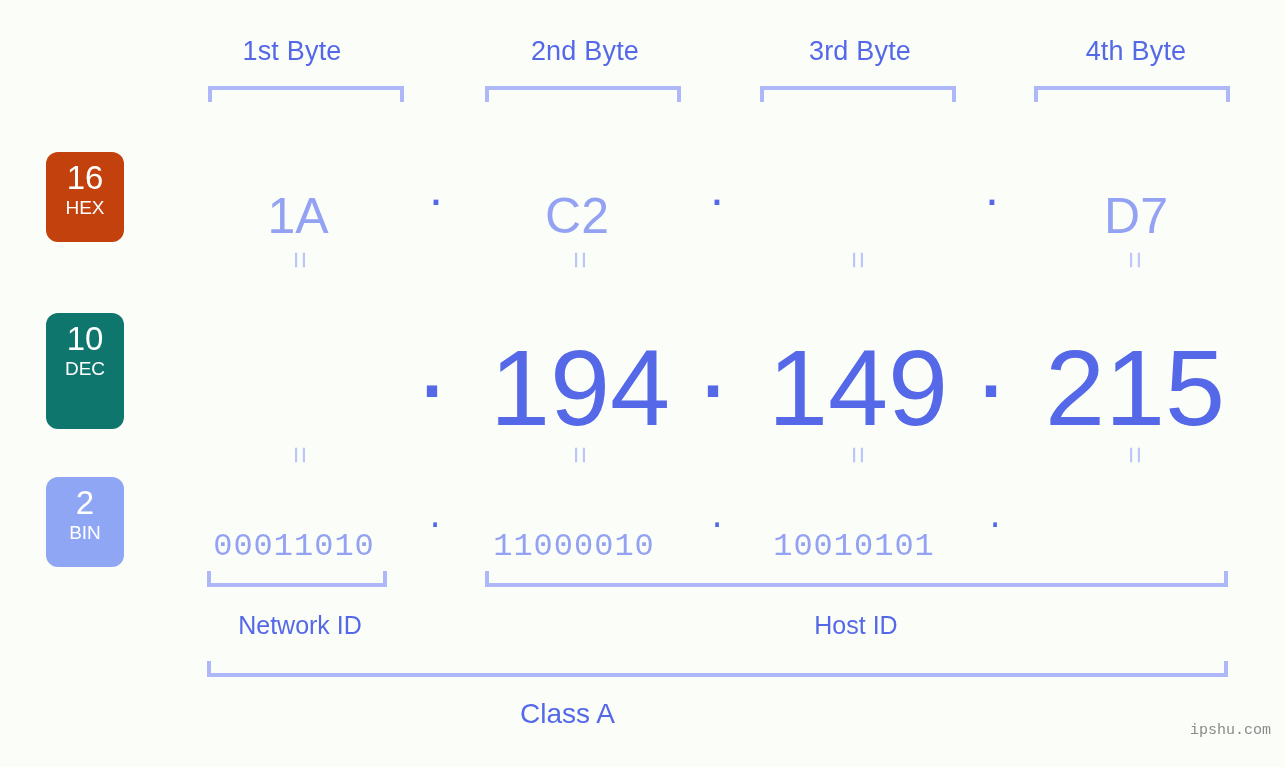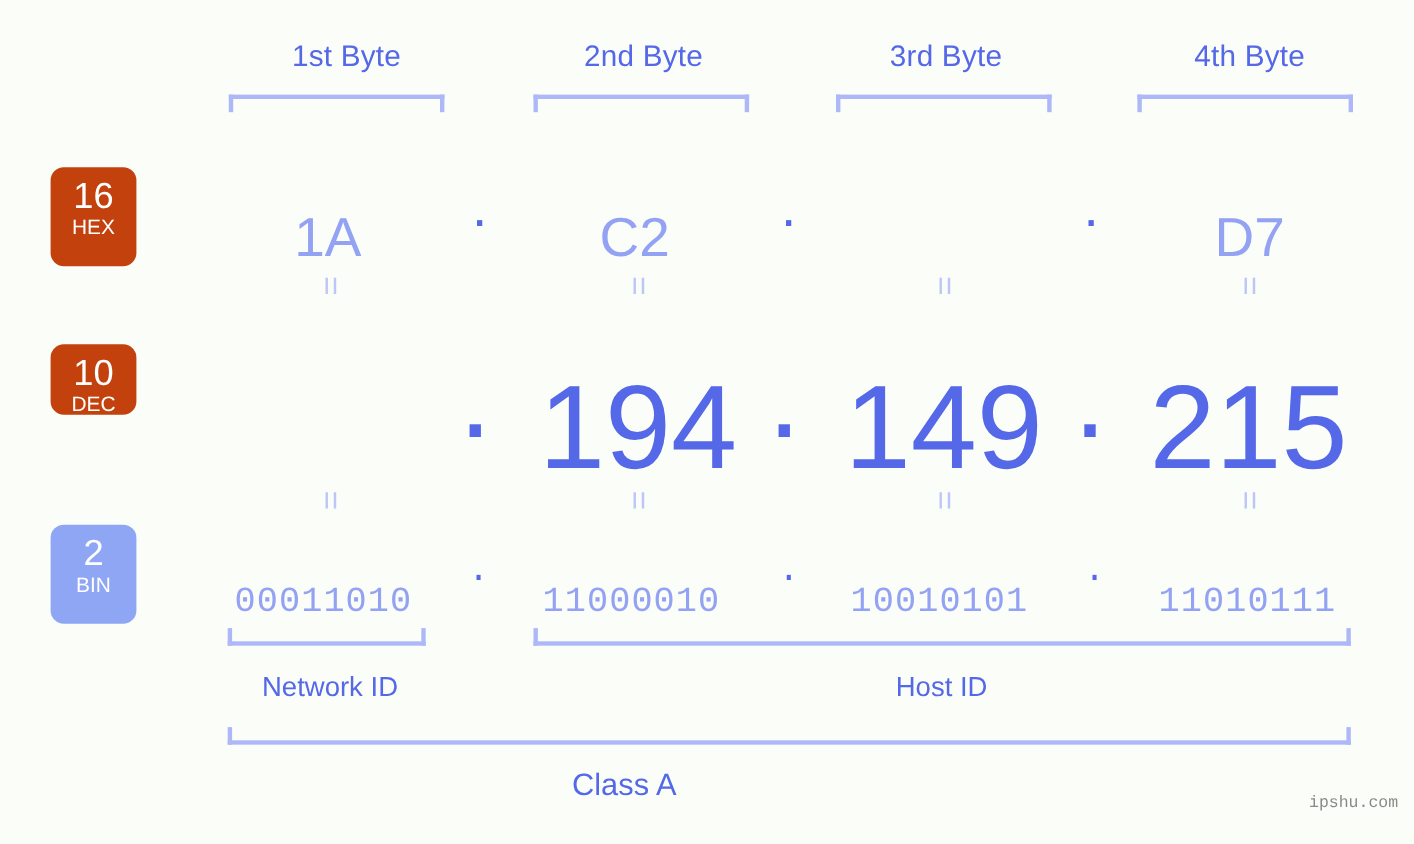--- a/index.html
+++ b/index.html
@@ -72,21 +72,21 @@
     line-height: 36px;
     font-weight: 400;
   }
   .badge .nm {
     display: block;
     font-size: 19px;
     line-height: 23px;
     font-weight: 400;
   }
   .badge-hex { top: 152px;  height: 90px; background: #c2410c; }
-  .badge-dec { top: 313px;  height: 64px; background: #c2410c; }
+  .badge-dec { top: 313px;  height: 116px; background: #0f766e; }
   .badge-bin { top: 477px;  height: 90px; background: #8fa6f5; }
 
   
   .cell {
     position: absolute;
     width: 280px;
     text-align: center;
     white-space: nowrap;
     margin-top: 28px;
   }
@@ -192,21 +192,21 @@
     color: #8a8a8a;
     letter-spacing: 0px;
     white-space: nowrap;
   }
 </style>
 </head>
 <body>
 
 <div id="stage">
 
-  <div class="byte-label" style="left:175px;text-align:center;">1st Byte</div>
+  <div class="byte-label" style="left:152px;text-align:center;">1st Byte</div>
   <div class="byte-label" style="left:445px;">2nd Byte</div>
   <div class="byte-label" style="left:720px;">3rd Byte</div>
   <div class="byte-label" style="left:996px;">4th Byte</div>
 
   <div class="bracket-top" style="left:208px; width:196px;"></div>
   <div class="bracket-top" style="left:485px; width:196px;"></div>
   <div class="bracket-top" style="left:760px; width:196px;"></div>
   <div class="bracket-top" style="left:1034px; width:196px;"></div>
 
   <div class="badge badge-hex">
@@ -245,21 +245,20 @@
   <div class="eq eq-lo" style="left:560px;">=</div>
   <div class="eq eq-lo" style="left:838px;">=</div>
   <div class="eq eq-lo" style="left:1115px;">=</div>
 
   <div class="cell bin-val" style="left:154px;">00011010</div>
   <div class="dotsep bin-dot" style="left:415px;">.</div>
   <div class="cell bin-val" style="left:434px;">11000010</div>
   <div class="dotsep bin-dot" style="left:697px;">.</div>
   <div class="cell bin-val" style="left:714px;">10010101</div>
   <div class="dotsep bin-dot" style="left:975px;">.</div>
-  <div class="cell bin-val" style="left:994px;">11010111</div>
 
   <div class="bracket-bottom" style="left:207px; top:571px; width:180px;"></div>
   <div class="bracket-bottom" style="left:485px; top:571px; width:743px;"></div>
 
   <div class="id-caption" style="left:160px; width:280px;">Network ID</div>
   <div class="id-caption" style="left:716px; width:280px;">Host ID</div>
 
   <div class="bracket-bottom" style="left:207px; top:661px; width:1021px;"></div>
   <div class="class-caption">Class A</div>
 

